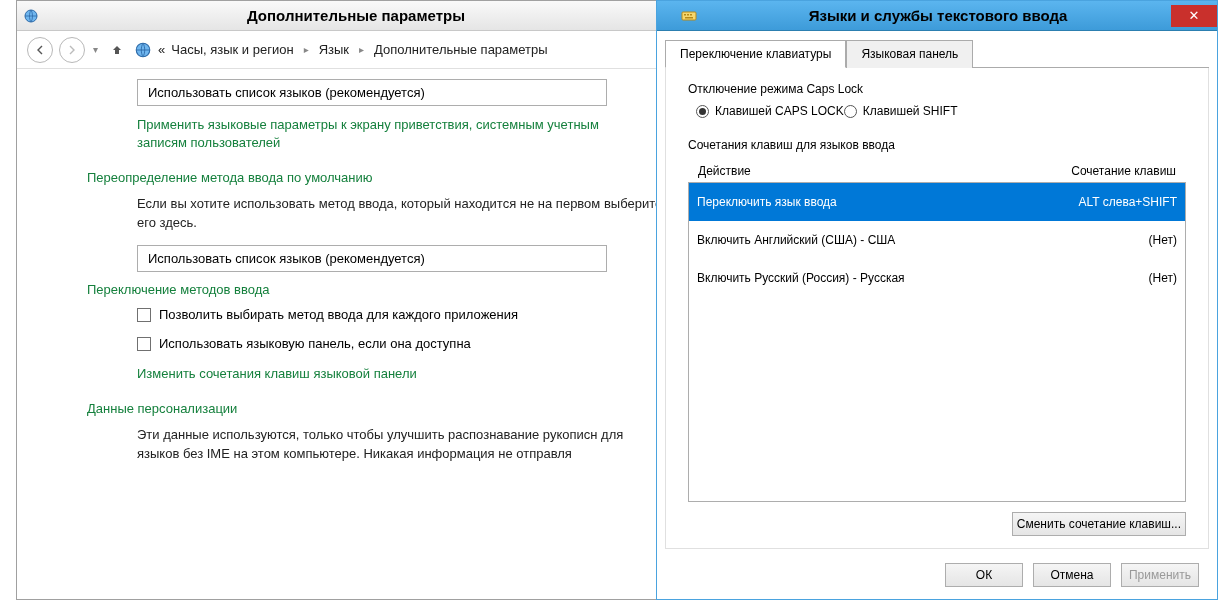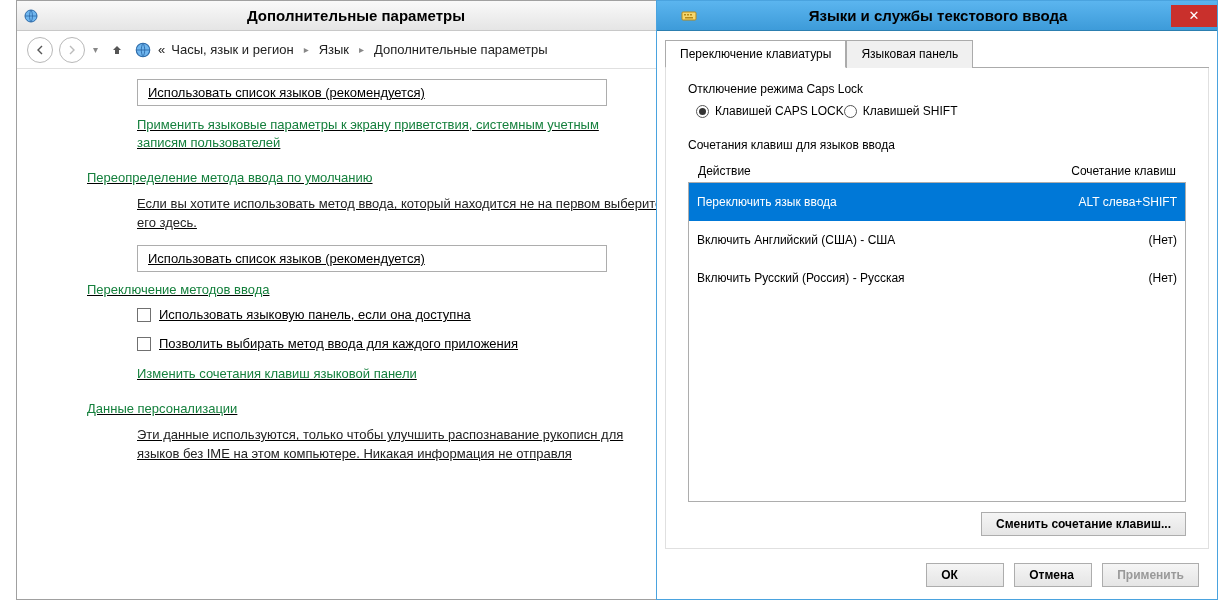--- a/index.html
+++ b/index.html
@@ -12,21 +12,21 @@
   .cp-title { flex: 1; text-align: center; font-size: 15px; font-weight: 600; }
   
   .cp-navbar { height: 38px; display: flex; align-items: center; padding: 0 10px; background: #fff; gap: 6px; border-bottom: 1px solid #e0e0e0;}
   .nav-btn { width: 26px; height: 26px; border: 1px solid #b8b8b8; border-radius: 50%; background: #fff; display: flex; align-items: center; justify-content: center; color: #444; cursor: pointer; }
   .nav-up { width: 22px; height: 22px; display: flex; align-items: center; justify-content: center; color: #333; cursor: pointer; }
   .nav-sep { color: #888; font-size: 10px; padding: 0 2px; }
   .globe-icon { width: 18px; height: 18px; color: #3a78c0; }
   .crumb { color: #222; font-size: 13px; cursor: pointer; }
   .crumb-sep { color: #888; font-size: 10px; padding: 0 4px; }
   
-  .cp-body { padding: 4px 0 1px 0; overflow: hidden; height: calc(100% - 68px); text-decoration: underline; }
+  .cp-body { padding: 4px 0 1px 0; overflow: hidden; height: calc(100% - 68px); }
   .dropdown-row { margin: 6px 0 10px 120px; }
   .dropdown-box { border: 1px solid #adadad; background: #fff; padding: 5px 10px; width: 470px; display: flex; align-items: center; justify-content: space-between; cursor: pointer; }
   .dropdown-text { font-size: 13px; }
   .link { color: #15803d; font-size: 13px; cursor: pointer; display: block; }
   .link-block { margin: 0 0 18px 120px; max-width: 470px; line-height: 1.4; }
   .sect-head { font-size: 13px; color: #15803d; margin: 8px 0 10px 70px; }
   .body-text { font-size: 13px; color: #222; margin: 0 0 12px 120px; max-width: 530px; line-height: 1.45; }
   .check-row { display: flex; align-items: center; gap: 8px; margin: 0 0 14px 120px; font-size: 13px; }
   .checkbox { width: 14px; height: 14px; border: 1px solid #707070; background: #fff; cursor: pointer; }
   
@@ -50,21 +50,21 @@
   .radio-inner { width: 7px; height: 7px; border-radius: 50%; background: #333; }
   
   .list-head { display: flex; padding: 4px 10px; font-size: 12px; }
   .list-head .col-a { flex: 1; }
   .listbox { border: 1px solid #adadad; flex: 1; background: #fff; overflow: hidden; }
   .list-row { display: flex; padding: 12px 8px; font-size: 12px; cursor: pointer; }
   .list-row.selected { background: #0078d7; color: #fff; }
   .list-row .col-a { flex: 1; }
   .list-row .col-b { text-align: right; }
   .btn-row { display: flex; justify-content: flex-end; padding: 10px 0 0 0; }
-  .win-btn { min-width: 78px; padding: 4px 14px; border: 1px solid #adadad; background: linear-gradient(#f5f5f5,#e5e5e5); font-size: 12px; cursor: pointer; text-align: left; font-weight: bold; }
+  .win-btn { min-width: 78px; padding: 4px 4px; border: 1px solid #adadad; background: linear-gradient(#f5f5f5,#e5e5e5); font-size: 12px; cursor: pointer; text-align: center; }
   .win-btn.disabled { color: #999; cursor: default; }
   .dlg-footer { display: flex; justify-content: flex-end; gap: 10px; padding: 14px 10px 4px 0; }
 </style>
 </head>
 <body>
 
 <div class="cp-window">
   <div class="cp-titlebar">
     <span class="cp-title-icon">
       <svg viewBox="0 0 16 16" width="16" height="16">
@@ -118,25 +118,25 @@
     <div class="body-text">Если вы хотите использовать метод ввода, который находится не на первом выберите его здесь.</div>
     <div class="dropdown-row">
       <div class="dropdown-box">
         <span class="dropdown-text">Использовать список языков (рекомендуется)</span>
       </div>
     </div>
 
     <div class="sect-head">Переключение методов ввода</div>
     <div class="check-row">
       <div class="checkbox"></div>
-      <span>Использовать языковую панель, если она доступна</span>
+      <span>Позволить выбирать метод ввода для каждого приложения</span>
     </div>
     <div class="check-row">
       <div class="checkbox"></div>
-      <span>Позволить выбирать метод ввода для каждого приложения</span>
+      <span>Использовать языковую панель, если она доступна</span>
     </div>
     <a class="link link-block">Изменить сочетания клавиш языковой панели</a>
 
     <div class="sect-head">Данные персонализации</div>
     <div class="body-text">Эти данные используются, только чтобы улучшить распознавание рукописн для языков без IME на этом компьютере. Никакая информация не отправля</div>
   </div>
 </div>
 
 <div class="dlg-window">
   <div class="dlg-titlebar">

